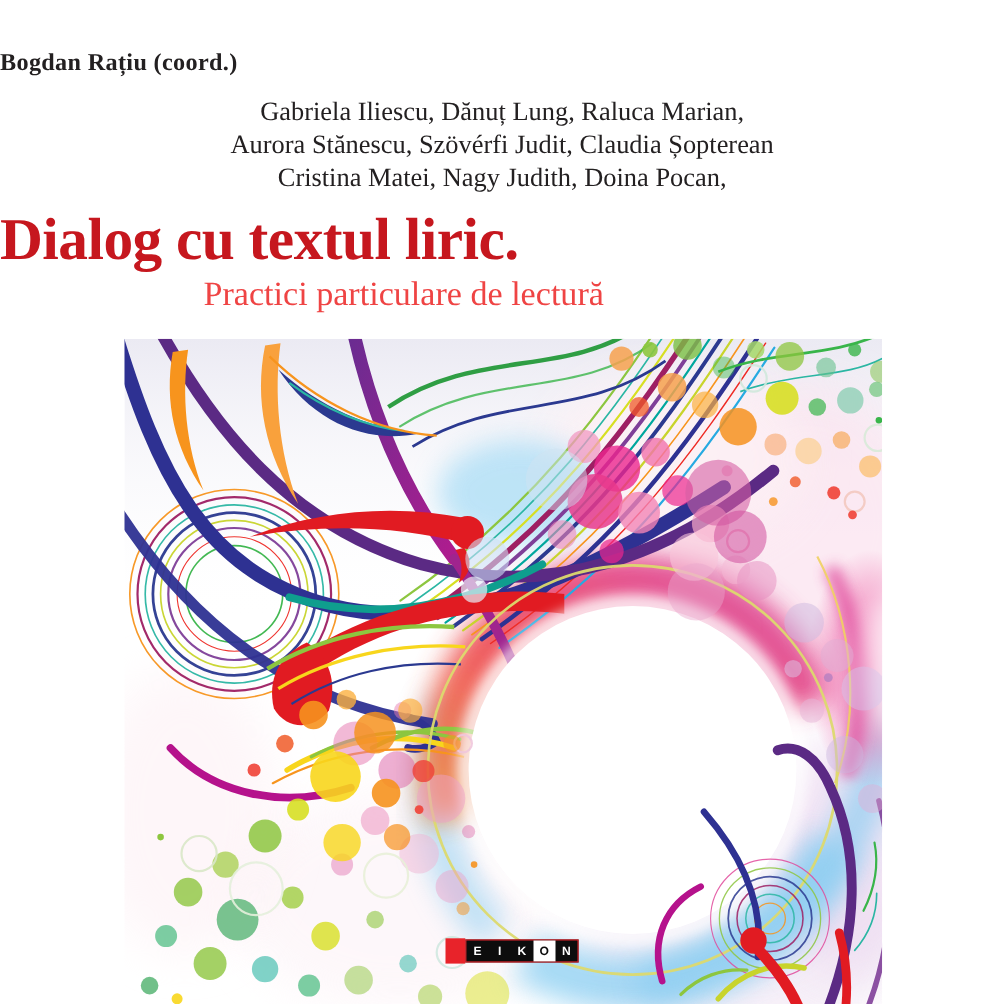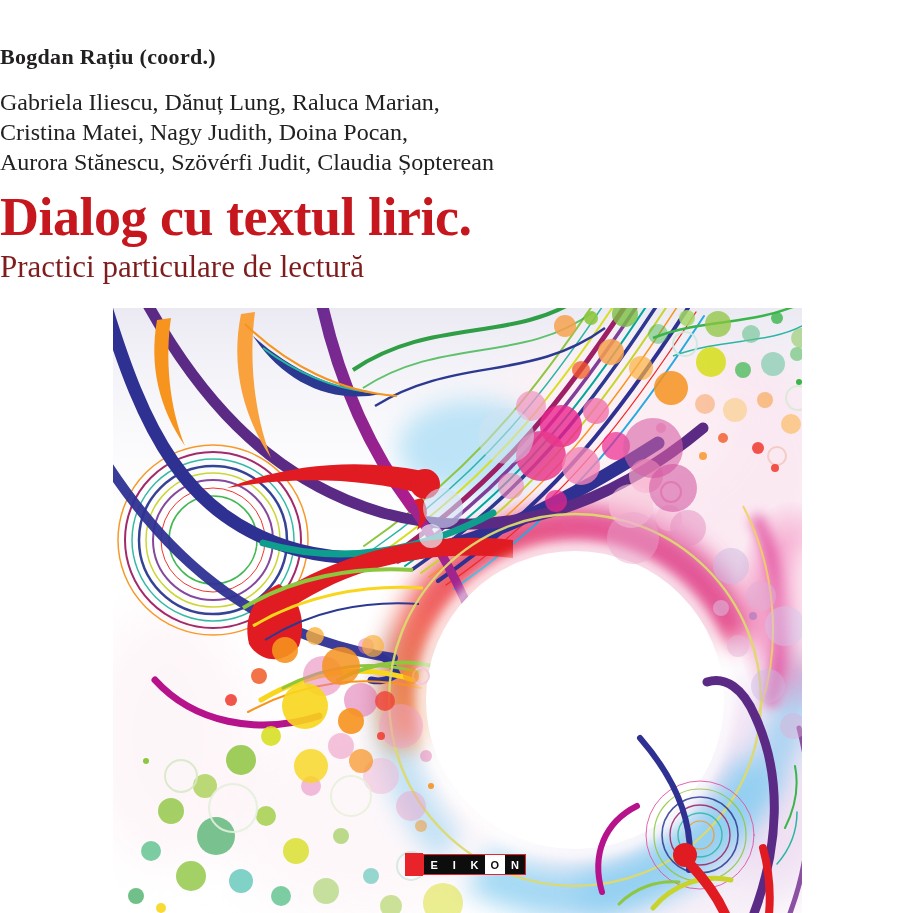--- a/index.html
+++ b/index.html
@@ -5,30 +5,30 @@
   html,body{margin:0;padding:0}
   body{
     width:913px;height:913px;position:relative;background:#ffffff;overflow:hidden;
     font-family:"Liberation Serif", serif;color:var(--text-dark,#232021);
   }
   .coordinator{
     position:absolute;top:44px;left:0;width:913px;text-align:left;
     font-size:22px;font-weight:bold;letter-spacing:.3px;
   }
   .contributors{
-    position:absolute;top:87px;left:0;width:913px;
+    position:absolute;top:87px;left:0;width:913px;text-align:center;
     font-size:24px;line-height:30px;
   }
   .title{
     position:absolute;top:186px;left:0;width:913px;text-align:left;margin:0;
     font-size:54px;font-weight:bold;letter-spacing:-.5px;color:var(--title-red,#c6171e);
   }
   .subtitle{
-    position:absolute;top:249px;left:0;width:734px;text-align:left;margin:0;
-    font-size:31px;font-weight:normal;color:#7f1d1d;
+    position:absolute;top:249px;left:0;width:734px;text-align:center;margin:0;
+    font-size:31px;font-weight:normal;color:#ef4444;
   }
   .artwork{position:absolute;left:113px;top:308px;width:689px;height:605px;overflow:hidden}
   .artwork svg{display:block}
   .logo{position:absolute;left:292px;top:545px;display:flex;align-items:center;height:23px}
   .logo-square{width:18px;height:23px;background:var(--logo-red,#e8232a)}
   .logo-bar{
     display:flex;height:21px;width:103px;box-sizing:border-box;
     background:var(--logo-bar,#0d0d0d);border:1px solid var(--logo-red,#e8232a);
   }
   .logo-letter{
@@ -39,22 +39,22 @@
 </style>
 </head>
 <body>
 
 <div class="cover">
 
   <div class="coordinator">Bogdan Rațiu (coord.)</div>
 
   <div class="contributors">
     <div>Gabriela Iliescu, Dănuț Lung, Raluca Marian,</div>
+    <div>Aurora Stănescu, Szövérfi Judit, Claudia Șopterean</div>
     <div>Cristina Matei, Nagy Judith, Doina Pocan,</div>
-    <div>Aurora Stănescu, Szövérfi Judit, Claudia Șopterean</div>
   </div>
 
   <h1 class="title">Dialog cu textul liric.</h1>
   <h2 class="subtitle">Practici particulare de lectură</h2>
 
   <div class="artwork">
     <svg width="689" height="605" viewBox="0 0 689 605" xmlns="http://www.w3.org/2000/svg">
       <defs>
         <filter id="b6" x="-60%" y="-60%" width="220%" height="220%">
             <feGaussianBlur stdDeviation="6"></feGaussianBlur>

